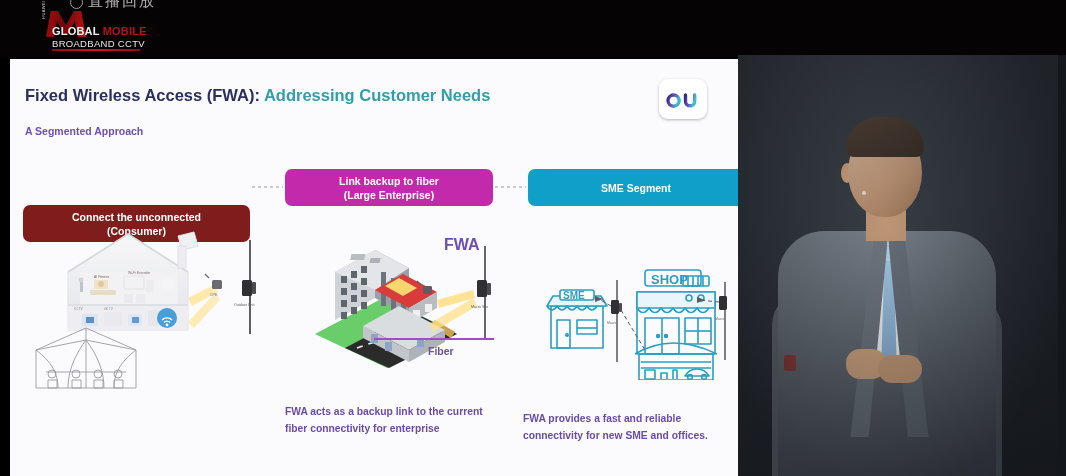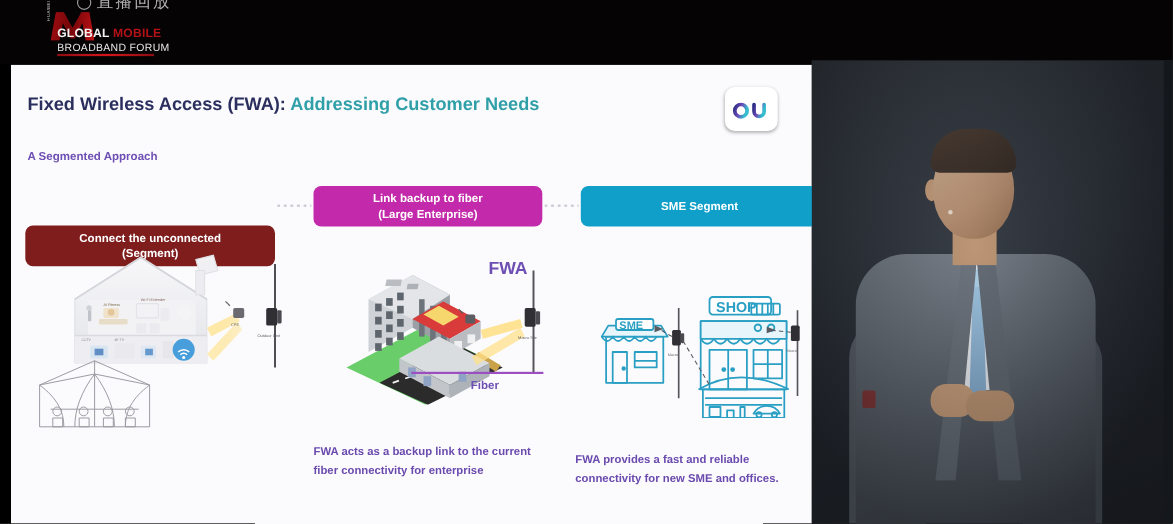--- a/index.html
+++ b/index.html
@@ -27,21 +27,21 @@
   #gmbf-logo .l2{position:absolute;left:14px;top:27px;font-size:9.5px;color:#e8e8e8;white-space:nowrap;letter-spacing:.3px;}
   #gmbf-logo .ul{position:absolute;left:14px;top:38px;width:88px;height:2px;
      background:linear-gradient(90deg,#8d0d10,#d6171c,#8d0d10);}
 
   
   #slide{position:absolute;left:10px;top:59px;width:728px;height:417px;background:#fbfbfd;overflow:hidden;}
 
   #slide-title{position:absolute;left:25px;top:86px;font-size:16.5px;font-weight:bold;white-space:nowrap;}
   #slide-title .a{color:#2b2f5e;}
   #slide-title .b{color:#2f9fa8;}
-  #slide-subtitle{position:absolute;left:25px;top:136px;font-size:10.5px;font-weight:bold;color:#6e4fb4;}
+  #slide-subtitle{position:absolute;left:25px;top:125px;font-size:10.5px;font-weight:bold;color:#6e4fb4;}
 
   #du-logo{position:absolute;left:659px;top:79px;width:48px;height:40px;background:#fff;border-radius:9px;
      box-shadow:0 1px 3px rgba(0,0,0,.28);}
   #du-logo .g{position:absolute;left:0;top:0;right:0;bottom:0;display:flex;align-items:center;justify-content:center;}
 
   
   .banner{position:absolute;top:169px;height:37px;border-radius:7px;display:flex;flex-direction:column;
      align-items:center;justify-content:center;color:#fff;font-weight:bold;font-size:10.5px;line-height:14px;text-align:center;}
   #banner-0{left:23px;width:227px;background:#7f1d1d;margin-top:36px;}
   #banner-1{left:285px;width:208px;background:#c32aab;}
@@ -115,21 +115,21 @@
       <span class="circ"></span><span>直播回放</span>
     </div>
 
     <div id="gmbf-logo">
       <div class="mmark"></div>
       <div class="sidebar-txt">HUAWEI</div>
       <div class="l1">
         <span class="w">GLOBAL</span>
         <span class="r">MOBILE</span>
       </div>
-      <div class="l2">BROADBAND FORUM</div>
+      <div class="l2">BROADBAND CCTV</div>
       <div class="ul"></div>
     </div>
   </div>
 
   <div id="slide"></div>
 
   <div id="slide-title">
     <span class="a">Fixed Wireless Access (FWA):</span>
     <span class="b">Addressing Customer Needs</span>
   </div>
@@ -148,21 +148,21 @@
         <path d="M13.5 2.5 v16" stroke="url(#dug)" stroke-width="3.4" fill="none" stroke-linecap="round"></path>
         <circle cx="7.6" cy="12.6" r="5.6" stroke="url(#dug)" stroke-width="3.4" fill="none"></circle>
         <path d="M19.5 7 v6.2 a4.6 4.6 0 0 0 9.2 0 V7" stroke="url(#dug)" stroke-width="3.4" fill="none" stroke-linecap="round"></path>
         <path d="M28.7 7 v10.8" stroke="url(#dug)" stroke-width="3.4" fill="none" stroke-linecap="round"></path>
       </svg>
     </div>
   </div>
 
   <div class="banner" id="banner-0">
     <div>Connect the unconnected</div>
-    <div>(Segment)</div>
+    <div>(Consumer)</div>
   </div>
   <div class="banner" id="banner-1">
     <div>Link backup to fiber</div>
     <div>(Large Enterprise)</div>
   </div>
   <div class="banner" id="banner-2">
     <div>SME Segment</div>
   </div>
 
   <div class="connector" id="conn-0"></div>

